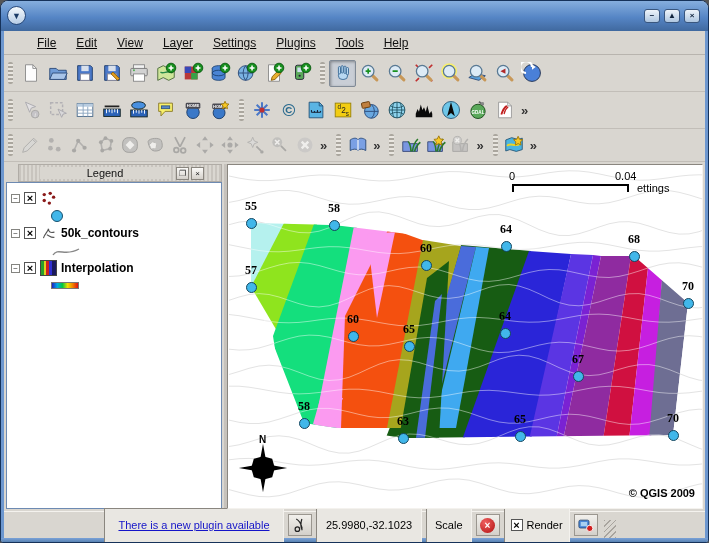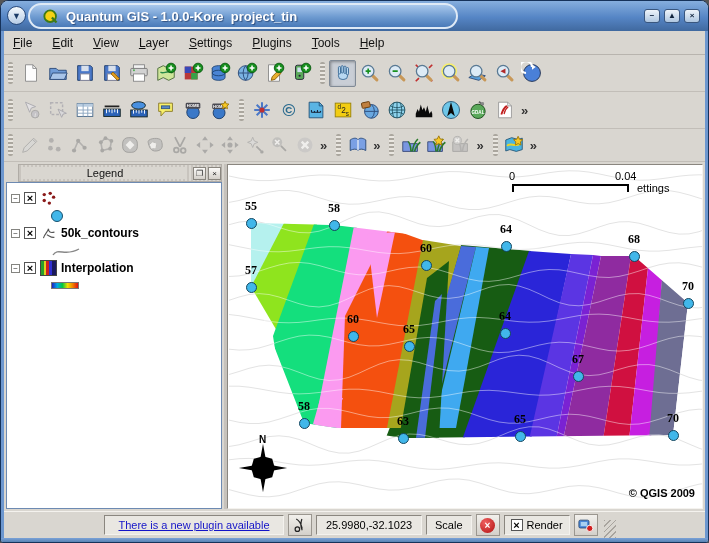--- a/index.html
+++ b/index.html
@@ -20,22 +20,22 @@
     text-shadow:1px 1px 1px rgba(20,40,80,.6);}
   .winbtns{position:absolute;right:8px;top:8px;display:flex;gap:4px;}
   .wbtn{width:16px;height:14px;border-radius:3px;border:1px solid #39567e;
     background:linear-gradient(180deg,#eef4fa,#aec6e0);font-size:8px;line-height:12px;
     text-align:center;color:#10233c;font-weight:bold;cursor:pointer;}
   
   .app{border-left:3px solid #6d97cf;border-right:3px solid #6d97cf;height:507px;
     background:#d9d6d0;display:flex;flex-direction:column;}
   .botstrip{height:6px;background:linear-gradient(180deg,#7aa2d8,#49739f);}
   
-  .menubar{height:24px;display:flex;align-items:center;padding-left:0;gap:2px;
-    border-bottom:1px solid #b8b4ae;background:#d9d6d0;}
+  .menubar{height:24px;display:flex;align-items:center;padding-left:24px;gap:2px;
+    border-bottom:1px solid #b8b4ae;background:#d9d6d0;text-decoration:underline;}
   .menu-item{font-size:12px;color:#111;padding:2px 9px;cursor:pointer;}
   
   .toolbar{display:flex;align-items:center;border-bottom:1px solid #c2beb8;background:#d9d6d0;padding:1px 2px;}
   .tb1{height:37px;} .tb2{height:37px;} .tb3{height:33px;}
   .tgroup{display:flex;align-items:center;margin-right:4px;}
   .thandle{width:5px;height:22px;margin:0 4px 0 2px;border-radius:2px;
     background:repeating-linear-gradient(180deg,#aaa69e 0 2px,#e9e6e0 2px 4px);cursor:grab;}
   .tbtn{width:27px;height:27px;display:flex;align-items:center;justify-content:center;
     border:1px solid transparent;border-radius:2px;cursor:pointer;}
   .tb3 .tbtn{width:25px;height:25px;}
@@ -43,21 +43,21 @@
     box-shadow:inset 1px 1px 3px rgba(0,0,0,.35);}
   .tbtn.dis{opacity:.6;cursor:default;}
   .ticon{display:block;width:22px;height:22px;}
   .ticon svg{width:22px;height:22px;display:block;}
   .chev{font-size:13px;font-weight:bold;color:#333;padding:0 3px;cursor:pointer;}
   
   .dock{flex:1;display:flex;padding:2px;overflow:hidden;}
   .legend-panel{width:216px;display:flex;flex-direction:column;margin-right:2px;}
   .legend-titlebar{height:18px;display:flex;align-items:center;
     background:repeating-linear-gradient(90deg,#c8c4be 0 2px,#dad7d1 2px 4px);
-    border:1px solid #b0aca6;padding:0 0;margin-left:12px;}
+    border:1px solid #b0aca6;padding:0 17px;margin-left:12px;}
   .legend-title{flex:1;text-align:center;font-size:11px;color:#111;background:#d9d6d0;
     margin:0 4px;padding:0 4px;}
   .pbtn{width:13px;height:13px;border:1px solid #8a867f;background:linear-gradient(180deg,#fbfaf8,#d4d0ca);
     font-size:8px;line-height:11px;text-align:center;color:#222;cursor:pointer;margin-left:2px;}
   .legend-tree{flex:1;background:#fff;border:1px solid #6d8ab2;padding:6px 2px 2px 4px;overflow:hidden;}
   .lrow{display:flex;align-items:center;height:18px;gap:4px;}
   .lchild{display:flex;align-items:center;height:17px;padding-left:40px;}
   .expander{width:9px;height:9px;border:1px solid #848480;background:#fff;font-size:8px;
     line-height:7px;text-align:center;color:#333;cursor:pointer;flex:0 0 auto;}
   .lcheck{width:12px;height:12px;border:1px solid #555;background:#fff;font-size:11px;
@@ -86,21 +86,21 @@
   .sb-bracket{position:absolute;left:5px;top:14px;width:117px;height:8px;
     border:2px solid #000;border-bottom:none;}
   .sb-unit{position:absolute;left:130px;top:12px;}
   .compass{position:absolute;left:8px;top:268px;width:52px;height:62px;}
   .compass .nlab{position:absolute;left:22px;top:0;font-size:10px;font-weight:bold;color:#000;}
   .copyright{position:absolute;right:8px;bottom:6px;font-size:11px;font-weight:bold;color:#000;text-align:right;}
   
   .statusbar{height:27px;border-top:1px solid #f4f2ee;display:flex;align-items:center;
     padding:0 4px;gap:4px;font-size:11px;background:#d9d6d0;}
   .sunken{border:1px solid;border-color:#8a867f #f4f2ee #f4f2ee #8a867f;background:#e9e7e2;
-    height:20px;display:flex;align-items:center;justify-content:center;padding:0 6px;}
+    height:35px;display:flex;align-items:center;justify-content:center;padding:0 6px;}
   .msgbox{margin-left:96px;width:180px;}
   .msgbox span{color:#1414c8;text-decoration:underline;white-space:nowrap;font-size:11px;cursor:pointer;}
   .coordbox{width:106px;}
   .scalelab{padding:0 8px;}
   .scaleinput{width:100px;height:20px;border:1px solid;border-color:#8a867f #f4f2ee #f4f2ee #8a867f;
     background:#fff;font-size:11px;padding:0 4px;font-family:"Liberation Sans",sans-serif;}
   .sbtn{width:24px;height:22px;border:1px solid #9a968f;background:linear-gradient(180deg,#f2f0ec,#d4d0ca);
     display:flex;align-items:center;justify-content:center;cursor:pointer;}
   .stopb .stopc{width:15px;height:15px;border-radius:50%;background:radial-gradient(circle at 35% 30%,#f06060,#b01010);
     color:#fff;font-size:10px;line-height:15px;text-align:center;font-weight:bold;}
@@ -111,29 +111,20 @@
     background:repeating-linear-gradient(135deg,#a8a49e 0 1px,transparent 1px 4px);}
   .sbicon svg{width:18px;height:18px;display:block;}
 </style>
 </head>
 <body>
 
 <div class="window">
 
   <div class="titlebar">
     <div class="winmenu">▼</div>
-    <div class="titlepill">
-      <span class="qlogo">
-        <svg viewBox="0 0 24 24">
-            <circle cx="11.5" cy="11.5" r="8.2" fill="#f6d214" stroke="#3f7a16" stroke-width="2.6"></circle>
-            <path d="M14 13.5l6.5 7" stroke="#3f7a16" stroke-width="3.2"></path>
-          </svg>
-      </span>
-      <span class="titletext">Quantum GIS - 1.0.0-Kore  project_tin</span>
-    </div>
     <div class="winbtns">
       <div class="wbtn">−</div>
       <div class="wbtn">▲</div>
       <div class="wbtn">×</div>
     </div>
   </div>
 
   <div class="app">
     <div class="menubar" id="menubar">
         <span class="menu-item"><u>F</u>ile</span>

